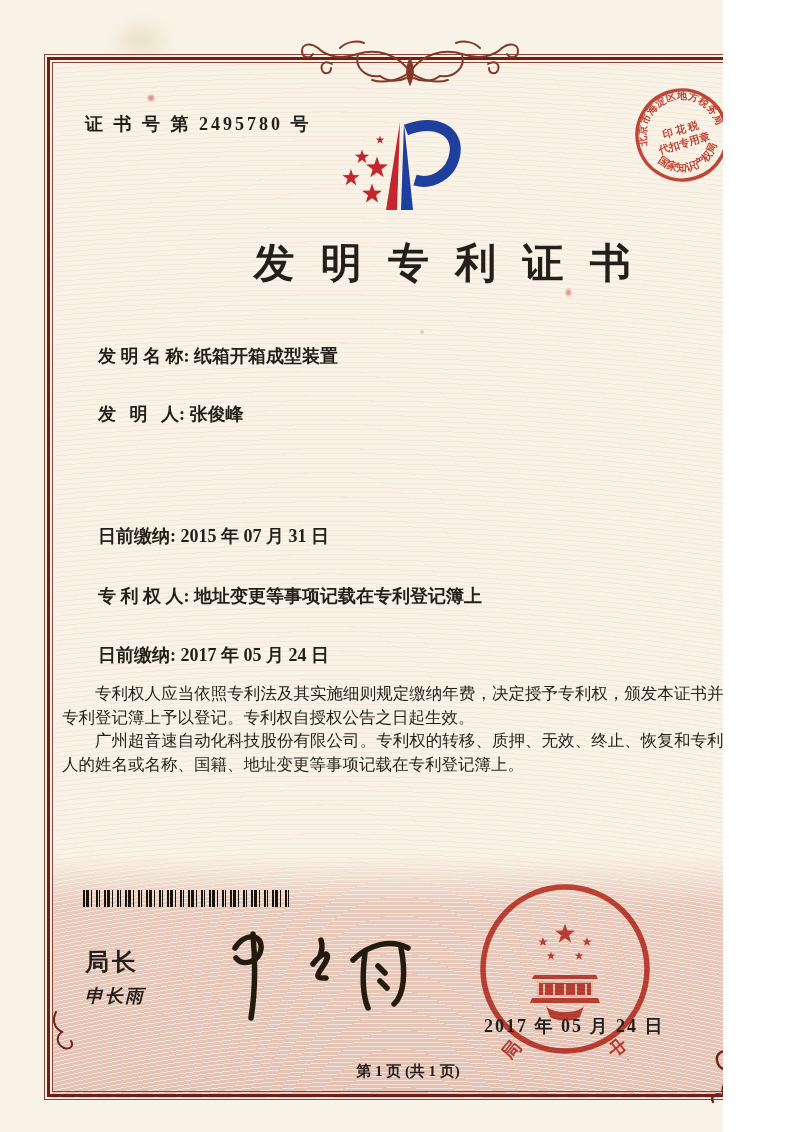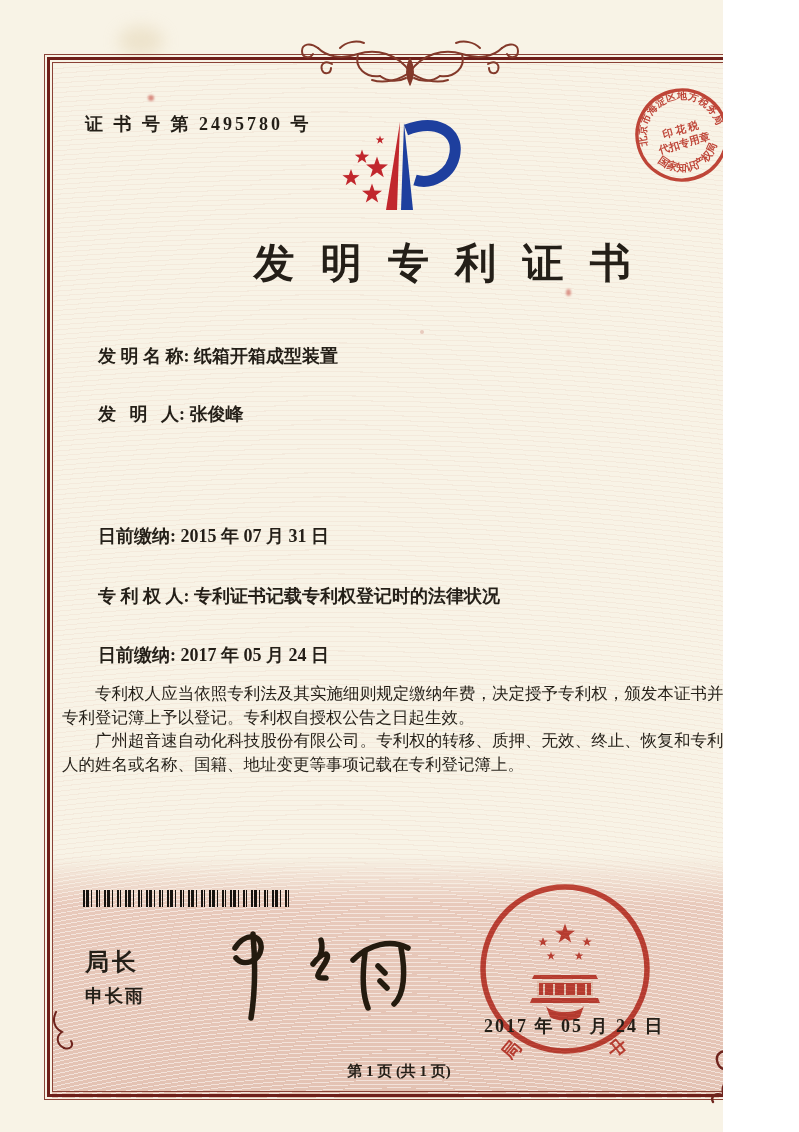--- a/index.html
+++ b/index.html
@@ -26,25 +26,25 @@
   
   .certno{position:absolute;left:85px;top:112px;font-size:18px;font-weight:600;letter-spacing:3px;white-space:pre;}
   .title{position:absolute;left:48px;top:236px;width:702px;text-align:center;font-size:41px;font-weight:700;letter-spacing:8px;white-space:pre;margin-left:47px;}
   .field{position:absolute;left:98px;font-size:18px;font-weight:600;white-space:pre;}
   .field .lab,.field .col{font-weight:600;}
   .paras{position:absolute;left:62px;top:682px;width:678px;font-size:16.5px;line-height:23.6px;font-weight:500;}
   .paras p{margin:0;text-indent:2em;text-align:justify;}
   .barcode{position:absolute;left:83px;top:890px;width:210px;height:17px;
     background:repeating-linear-gradient(90deg,#17130f 0 2px,transparent 2px 3px,#17130f 3px 6px,transparent 6px 8px,#17130f 8px 9px,transparent 9px 13px,#17130f 13px 15px,transparent 15px 16px,#17130f 16px 17px,transparent 17px 21px);}
   .director{position:absolute;left:85px;top:946px;font-size:24px;font-weight:700;letter-spacing:3px;}
-  .director2{position:absolute;left:85px;top:984px;font-size:18px;font-weight:700;letter-spacing:2px;}
+  .director2{position:absolute;left:85px;top:984px;font-size:18px;font-weight:700;letter-spacing:2px;font-style:italic;}
   .sig{position:absolute;left:195px;top:918px;}
   .seal{position:absolute;left:474px;top:878px;mix-blend-mode:multiply;opacity:.92;}
   .sealdate{position:absolute;left:484px;top:1014px;font-size:18px;font-weight:700;letter-spacing:2px;z-index:6;}
-  .footer{position:absolute;left:48px;top:1062px;width:702px;text-align:center;font-size:15px;font-weight:600;}
+  .footer{position:absolute;left:48px;top:1062px;width:702px;text-align:center;font-size:15px;font-weight:600;padding-left:9px;}
   .taxstamp{position:absolute;left:632px;top:85px;transform:rotate(-16deg);mix-blend-mode:multiply;opacity:.9;}
   .ornament-top{position:absolute;left:280px;top:34px;}
   .flourish-br{position:absolute;left:684px;top:996px;}
   .flourish-bl{position:absolute;left:50px;top:1010px;}
   .logo{position:absolute;left:335px;top:110px;}
 </style>
 </head>
 <body>
 
 <div class="page">
@@ -137,21 +137,21 @@
     </text>
     <text x="50" y="48" text-anchor="middle" font-size="10.5" font-weight="700" fill="#bf3529">印 花 税</text>
     <text x="50" y="62" text-anchor="middle" font-size="10.5" font-weight="700" fill="#bf3529">代扣专用章</text>
   </svg>
 
   <div class="title">发 明 专 利 证 书</div>
 
   <div class="field" style="top:344px;"><span class="lab">发 明 名 称</span><span class="col">: </span><span class="val">纸箱开箱成型装置</span></div>
   <div class="field" style="top:402px;"><span class="lab">发   明   人</span><span class="col">: </span><span class="val">张俊峰</span></div>
   <div class="field" style="top:524px;"><span class="lab">日前缴纳</span><span class="col">: </span><span class="val">2015 年 07 月 31 日</span></div>
-  <div class="field" style="top:584px;"><span class="lab">专 利 权 人</span><span class="col">: </span><span class="val">专利证书记载专利权登记时的法律状况</span></div>
+  <div class="field" style="top:584px;"><span class="lab">专 利 权 人</span><span class="col">: </span><span class="val">地址变更等事项记载在专利登记簿上</span></div>
   <div class="field" style="top:643px;"><span class="lab">日前缴纳</span><span class="col">: </span><span class="val">2017 年 05 月 24 日</span></div>
 
   <div class="paras">
     <p>专利权人应当依照专利法及其实施细则规定缴纳年费，决定授予专利权，颁发本证书并在专利登记簿上予以登记。专利权自授权公告之日起生效。</p>
     <p>广州超音速自动化科技股份有限公司。专利权的转移、质押、无效、终止、恢复和专利权人的姓名或名称、国籍、地址变更等事项记载在专利登记簿上。</p>
   </div>
 
   <div class="barcode"></div>
 
   <div class="director">局长</div>

